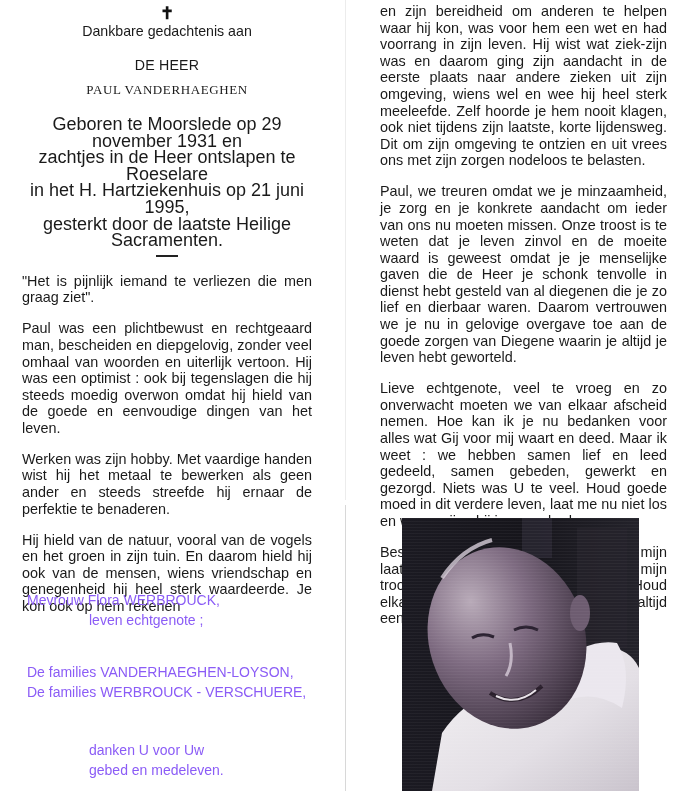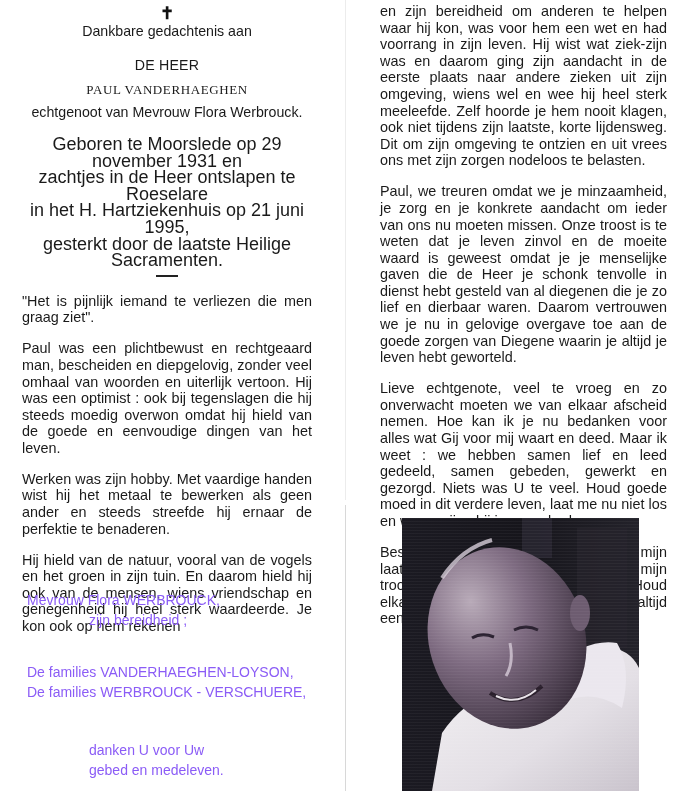--- a/index.html
+++ b/index.html
@@ -78,21 +78,20 @@
 <body>
 
 <div class="divider-v top"></div>
 <div class="divider-v bottom"></div>
 
 <section class="panel-left-top">
   <div class="centered cross">✝</div>
   <div class="centered intro">Dankbare gedachtenis aan</div>
   <div class="centered title-heer">DE HEER</div>
   <div class="centered name">PAUL VANDERHAEGHEN</div>
-  <div class="centered spouse">echtgenoot van Mevrouw Flora Werbrouck.</div>
   <div class="centered birth">
     <div>Geboren te Moorslede op 29 november 1931 en</div>
     <div>zachtjes in de Heer ontslapen te Roeselare</div>
     <div>in het H. Hartziekenhuis op 21 juni 1995,</div>
     <div>gesterkt door de laatste Heilige Sacramenten.</div>
   </div>
   <div class="rule"></div>
 
   <p class="para first">"Het is pijnlijk iemand te verliezen die men graag ziet".</p>
   <p class="para">Paul was een plichtbewust en rechtgeaard man, bescheiden en diepgelovig, zonder veel omhaal van woorden en uiterlijk vertoon. Hij was een optimist : ook bij tegenslagen die hij steeds moedig overwon omdat hij hield van de goede en eenvoudige dingen van het leven.</p>
@@ -102,21 +101,21 @@
 
 <section class="panel-right-top">
   <p class="para first">en zijn bereidheid om anderen te helpen waar hij kon, was voor hem een wet en had voorrang in zijn leven. Hij wist wat ziek-zijn was en daarom ging zijn aandacht in de eerste plaats naar andere zieken uit zijn omgeving, wiens wel en wee hij heel sterk meeleefde. Zelf hoorde je hem nooit klagen, ook niet tijdens zijn laatste, korte lijdensweg. Dit om zijn omgeving te ontzien en uit vrees ons met zijn zorgen nodeloos te belasten.</p>
   <p class="para">Paul, we treuren omdat we je minzaamheid, je zorg en je konkrete aandacht om ieder van ons nu moeten missen. Onze troost is te weten dat je leven zinvol en de moeite waard is geweest omdat je je menselijke gaven die de Heer je schonk tenvolle in dienst hebt gesteld van al diegenen die je zo lief en dierbaar waren. Daarom vertrouwen we je nu in gelovige overgave toe aan de goede zorgen van Diegene waarin je altijd je leven hebt geworteld.</p>
   <p class="para">Lieve echtgenote, veel te vroeg en zo onverwacht moeten we van elkaar afscheid nemen. Hoe kan ik je nu bedanken voor alles wat Gij voor mij waart en deed. Maar ik weet : we hebben samen lief en leed gedeeld, samen gebeden, gewerkt en gezorgd. Niets was U te veel. Houd goede moed in dit verdere leven, laat me nu niet los en wees mij nabij in uw gebeden.</p>
   <p class="para">Beste familieleden en vrienden, in mijn laatste weken waart gij mijn trots en mijn troost, mijn steun en mijn vreugde. Houd elkander nu vast. Wees zoals altijd eensgezind. Tot weerziens bij de Heer.</p>
 </section>
 
 <section class="panel-left-bottom">
   <div>Mevrouw Flora WERBROUCK,</div>
-  <div class="indent">zijn bereidheid ;</div>
+  <div class="indent">leven echtgenote ;</div>
   <div class="gap-1">De families VANDERHAEGHEN-LOYSON,</div>
   <div>De families WERBROUCK - VERSCHUERE,</div>
   <div class="indent gap-2">danken U voor Uw</div>
   <div class="indent">gebed en medeleven.</div>
 </section>
 
 <figure class="photo" style="margin:0">
   <svg viewBox="0 0 237 273">
     <defs>
       <radialGradient id="headG" cx="0.35" cy="0.25" r="0.8">

